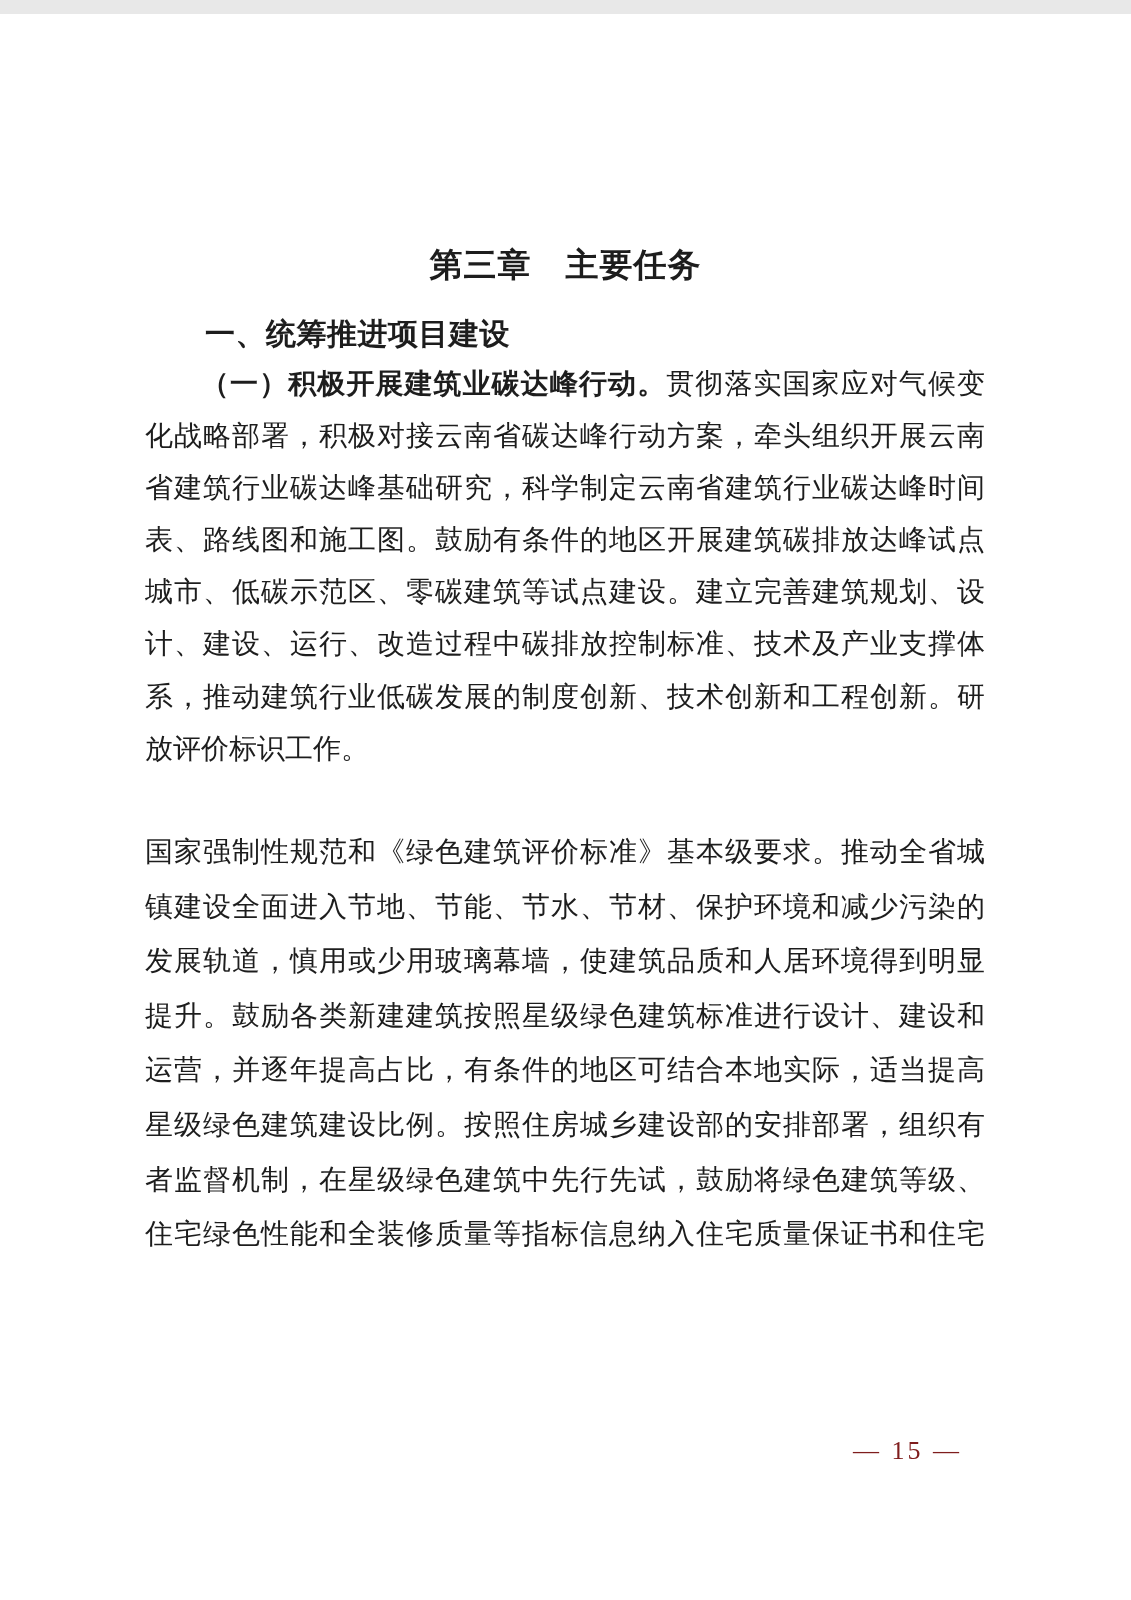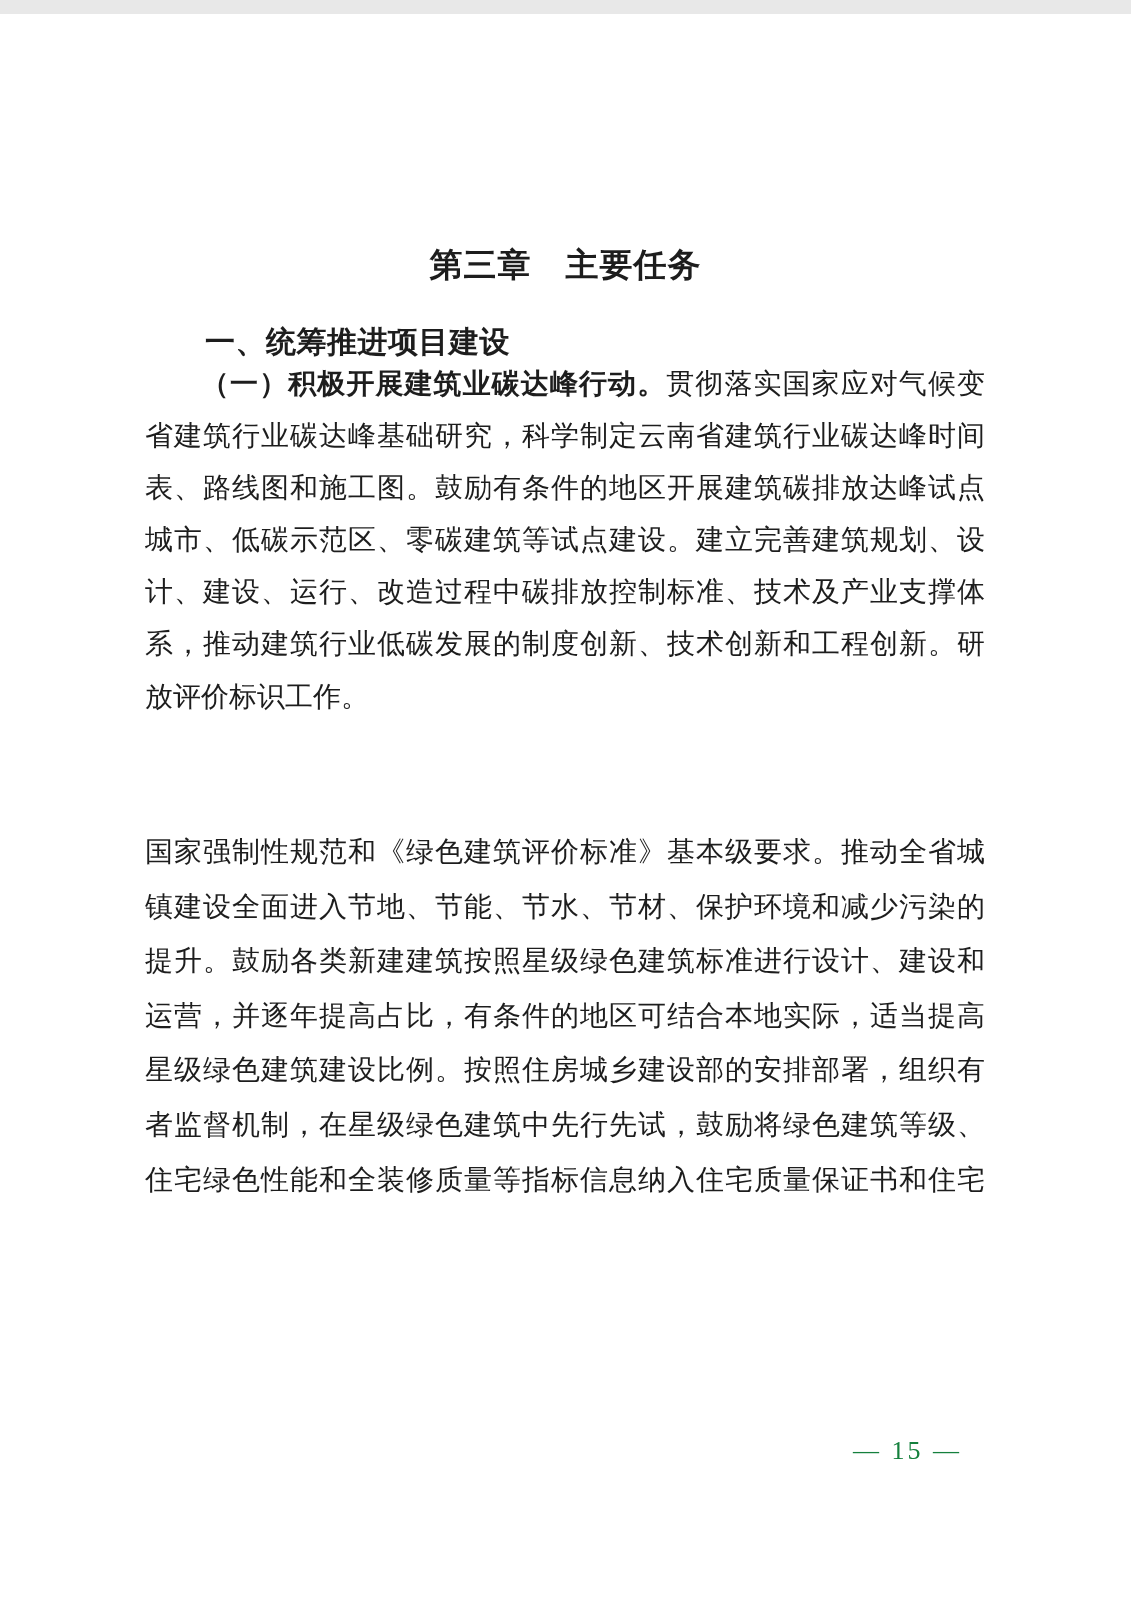--- a/index.html
+++ b/index.html
@@ -20,21 +20,21 @@
     left: 0;
     width: 100%;
     text-align: center;
     font-size: 33px;
     line-height: 40px;
     font-weight: bold;
     letter-spacing: 1px;
   }
   .section-heading {
     position: absolute;
-    top: 310px;
+    top: 302px;
     left: 145px;
     width: 840px;
     text-indent: 2em;
     font-size: 30px;
     line-height: 36px;
     font-weight: bold;
     font-family: "Liberation Sans", "DejaVu Sans", sans-serif;
     letter-spacing: 0.5px;
   }
   .para {
@@ -56,45 +56,47 @@
   .line.first { text-indent: 2em; }
   .line.short-last { text-align-last: left; }
   .lead { font-weight: bold; }
   .page-number {
     position: absolute;
     top: 1421px;
     left: 853px;
     font-size: 26px;
     line-height: 32px;
     letter-spacing: 3px;
-    color: #15803d;
+    color: #7f1d1d;
   }
 </style>
 </head>
 <body>
 
 <div class="page">
 
   <div class="chapter-title">第三章　主要任务</div>
 
   <div class="section-heading">一、统筹推进项目建设</div>
 
   <div class="para para-1">
     <div class="line first"><span class="lead">（一）积极开展建筑业碳达峰行动。</span><span>贯彻落实国家应对气候变</span></div>
+    <div class="line">化战略部署，积极对接云南省碳达峰行动方案，牵头组织开展云南</div>
     <div class="line">省建筑行业碳达峰基础研究，科学制定云南省建筑行业碳达峰时间</div>
     <div class="line">表、路线图和施工图。鼓励有条件的地区开展建筑碳排放达峰试点</div>
     <div class="line">城市、低碳示范区、零碳建筑等试点建设。建立完善建筑规划、设</div>
     <div class="line">计、建设、运行、改造过程中碳排放控制标准、技术及产业支撑体</div>
     <div class="line">系，推动建筑行业低碳发展的制度创新、技术创新和工程创新。研</div>
     <div class="line short-last">放评价标识工作。</div>
   </div>
 
   <div class="para para-2">
     <div class="line">国家强制性规范和《绿色建筑评价标准》基本级要求。推动全省城</div>
     <div class="line">镇建设全面进入节地、节能、节水、节材、保护环境和减少污染的</div>
+    <div class="line">发展轨道，慎用或少用玻璃幕墙，使建筑品质和人居环境得到明显</div>
     <div class="line">提升。鼓励各类新建建筑按照星级绿色建筑标准进行设计、建设和</div>
     <div class="line">运营，并逐年提高占比，有条件的地区可结合本地实际，适当提高</div>
     <div class="line">星级绿色建筑建设比例。按照住房城乡建设部的安排部署，组织有</div>
     <div class="line">者监督机制，在星级绿色建筑中先行先试，鼓励将绿色建筑等级、</div>
     <div class="line">住宅绿色性能和全装修质量等指标信息纳入住宅质量保证书和住宅</div>
   </div>
 
   <div class="page-number">— 15 —</div>
 
 </div>

